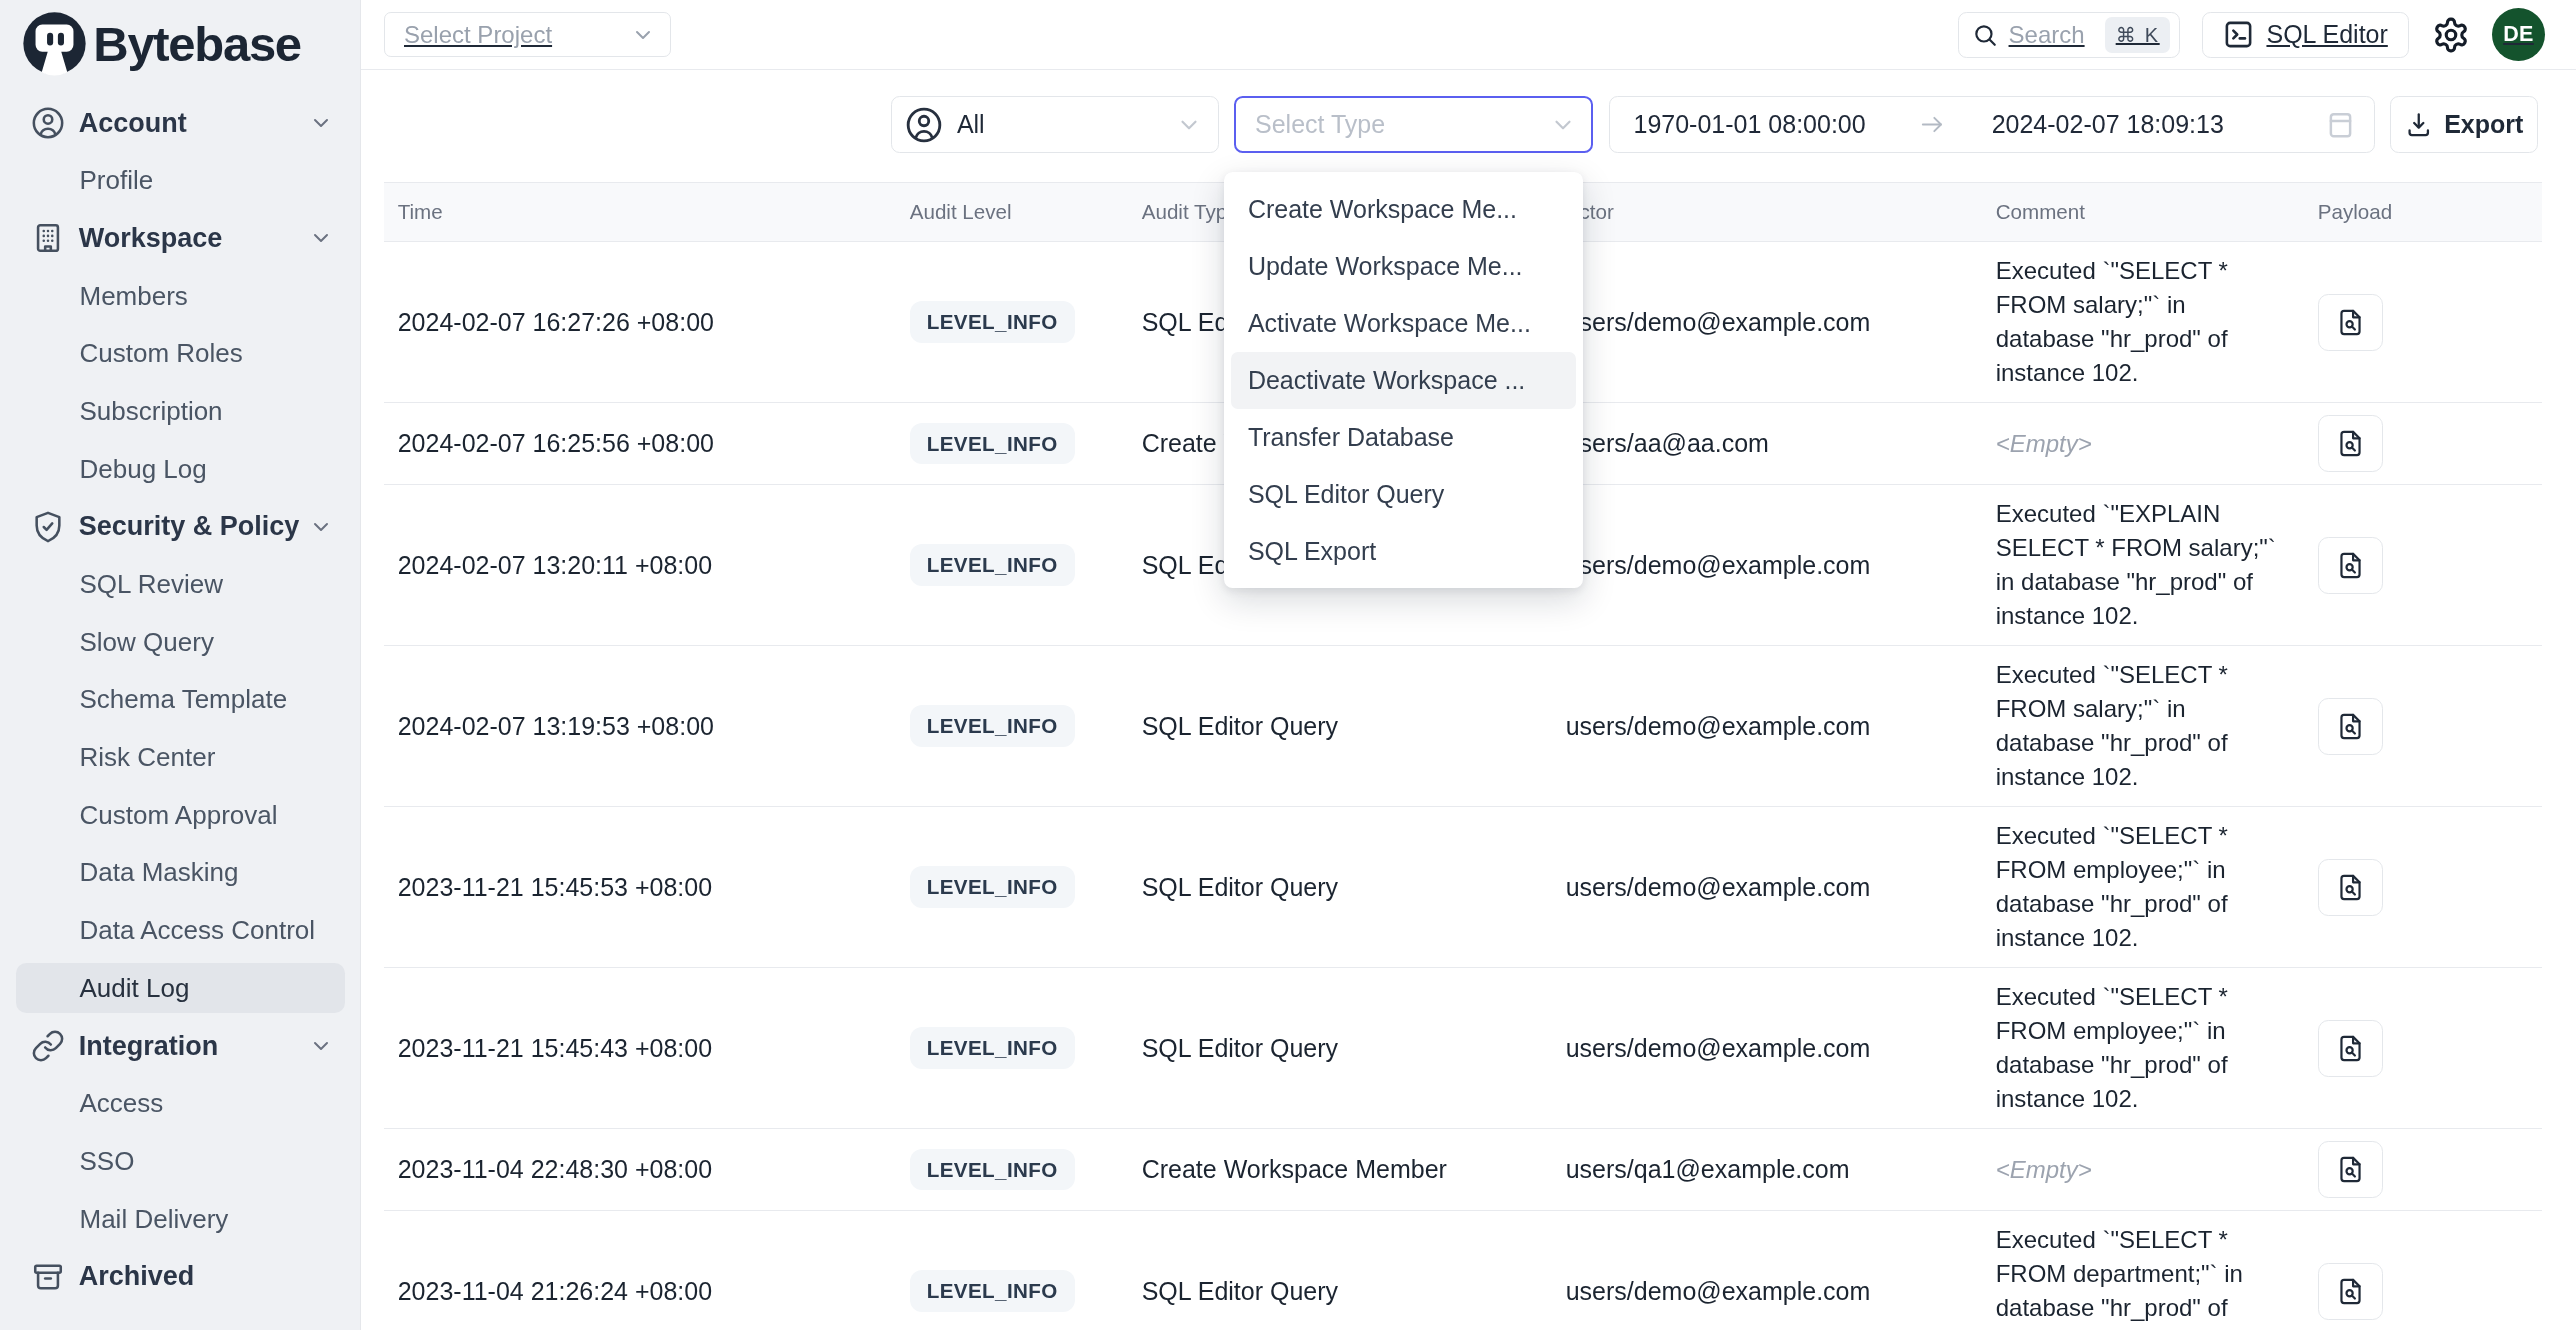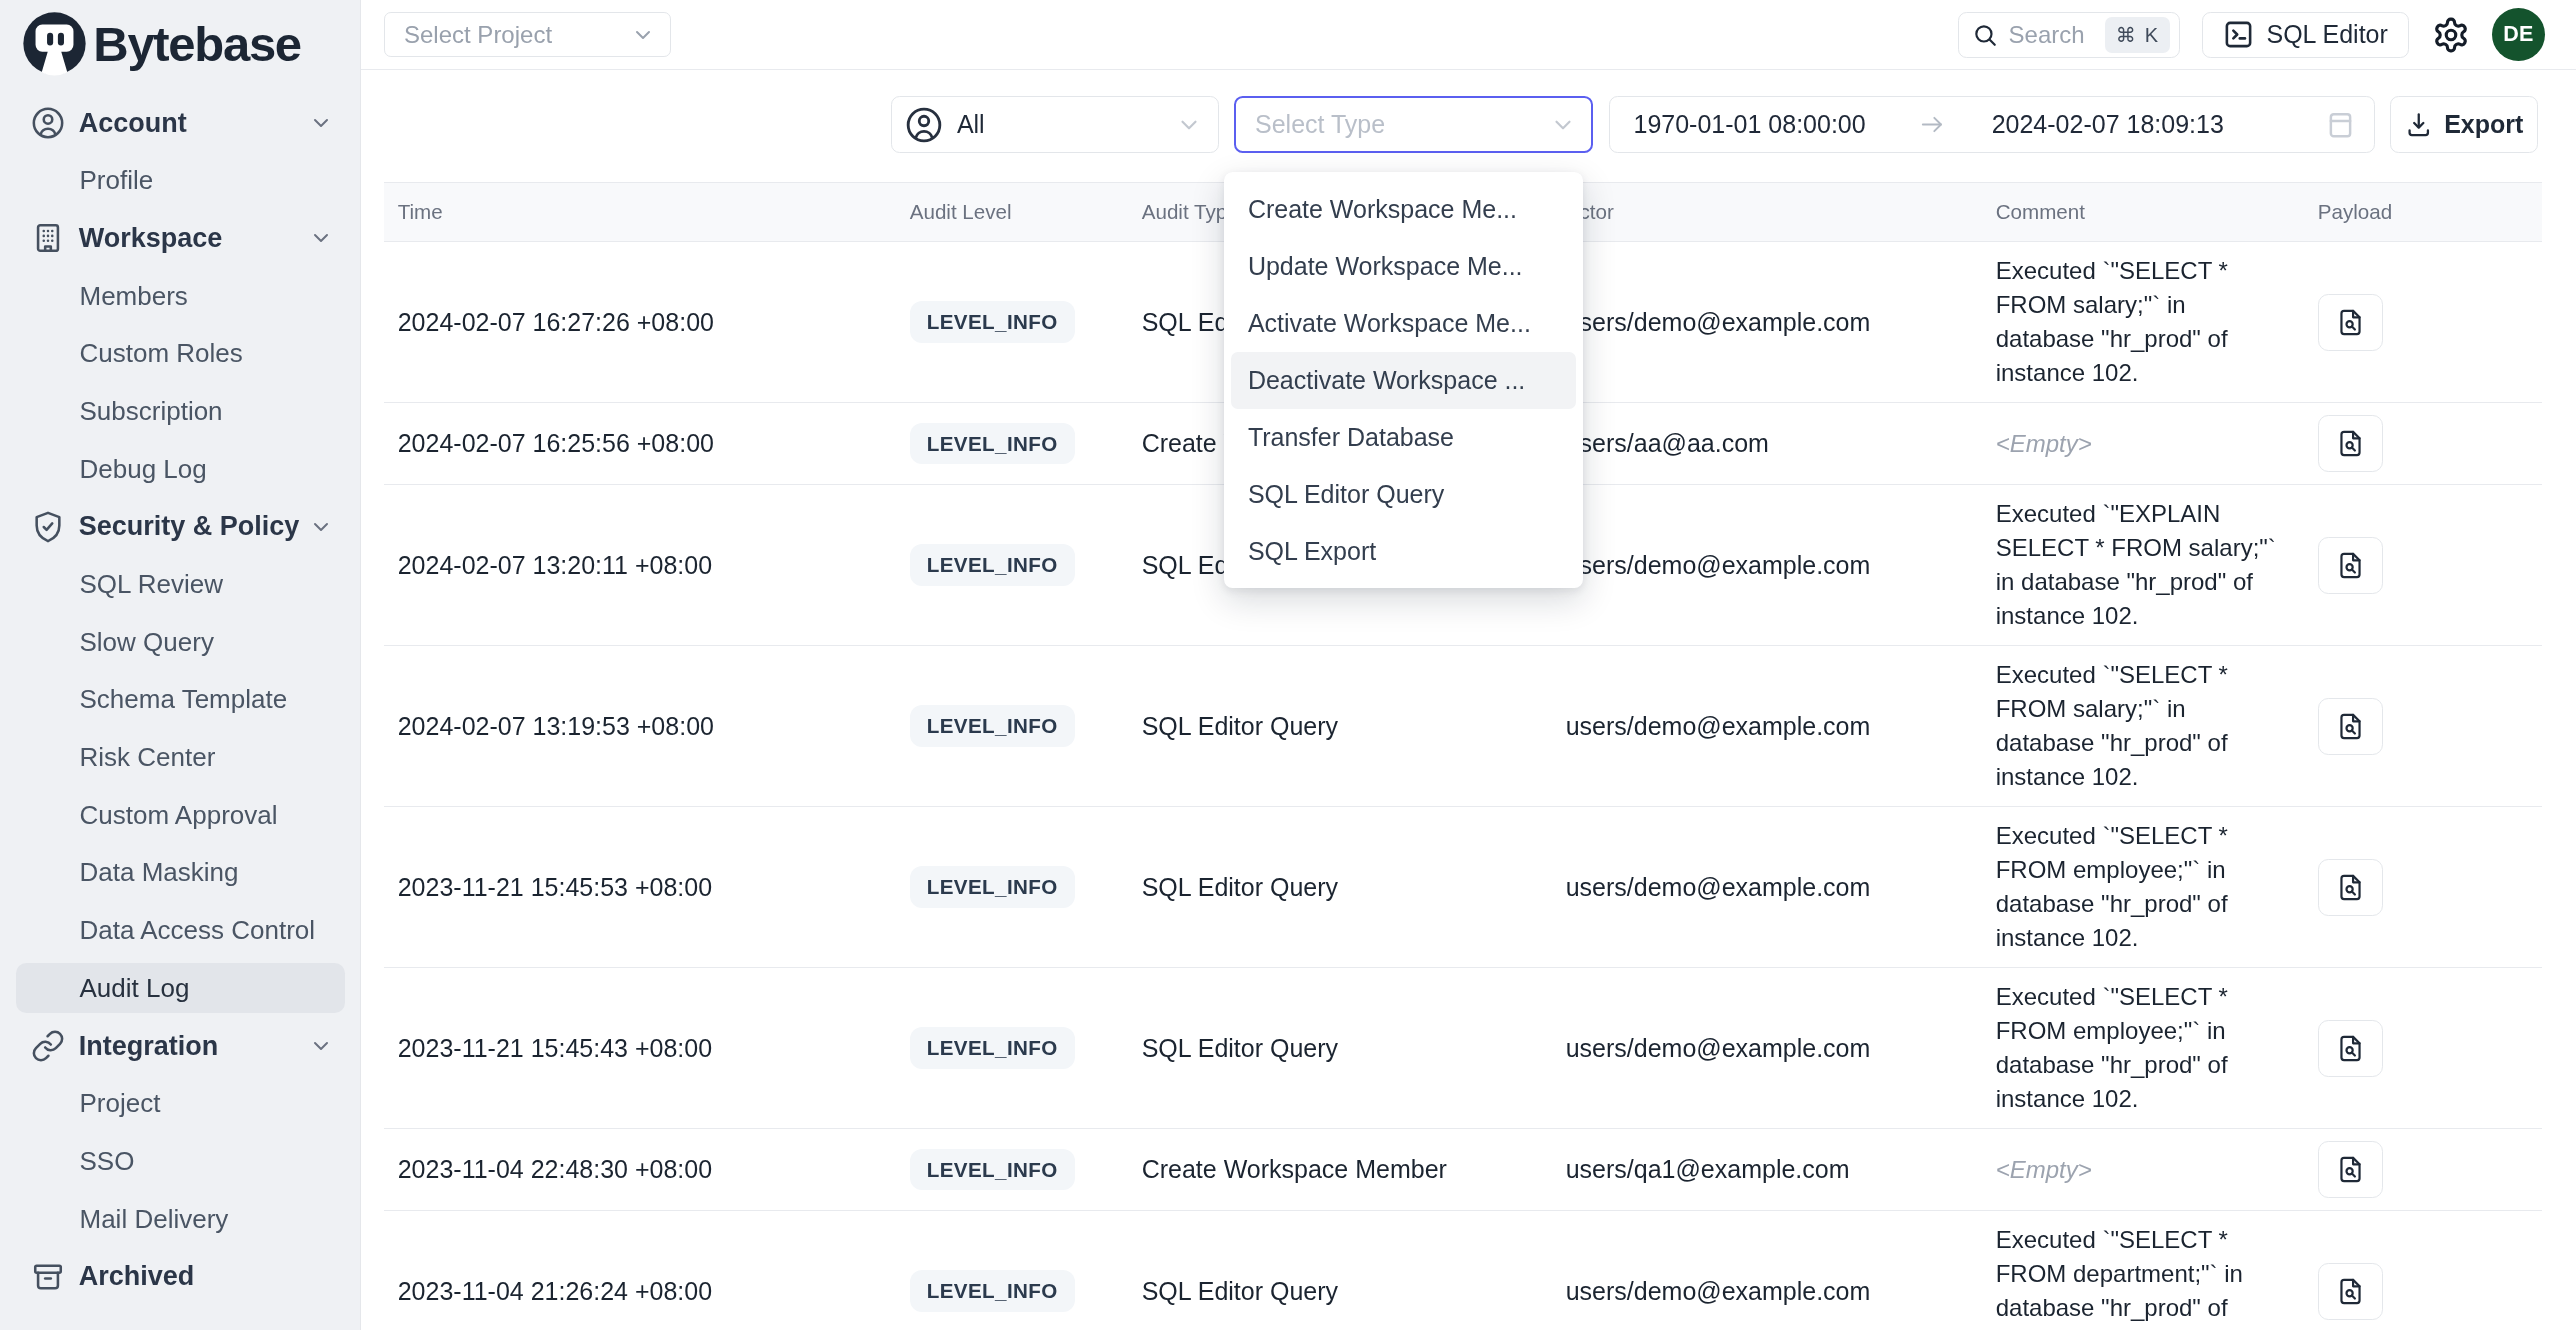--- a/index.html
+++ b/index.html
@@ -19,21 +19,21 @@
   .nav-row .icon svg { width:100%; height:100%; }
   .glabel { margin-left:13.7px; font-size:27px; font-weight:600; color:#2b3648; white-space:nowrap; }
   .chev { position:absolute; right:12px; width:24px; height:24px; color:#6b7280; }
   .chev svg { width:100%; height:100%; }
   .ilabel { margin-left:64px; font-size:26px; color:#4a5564; white-space:nowrap; }
   .nav-row.active { background:#e2e5ea; }
   .nav-row.active .ilabel { color:#27313f; }
 
   
   .main { flex:1; display:flex; flex-direction:column; min-width:0; background:#fff; }
-  .topbar { height:70px; border-bottom:1.7px solid #e8eaee; display:flex; align-items:center; justify-content:space-between; padding:0 31px 0 23px; flex-shrink:0; }
+  .topbar { height:70px; border-bottom:1.7px solid #e8eaee; display:flex; align-items:center; justify-content:space-between; padding:0 31px 0 23px; flex-shrink:0;text-decoration:underline; }
   .project-select { width:287px; height:45px; border:1.7px solid #e3e6ea; border-radius:6.9px; display:flex; align-items:center; justify-content:space-between; padding:0 15.5px 0 19px; color:#99a1ad; font-size:24px; background:#fff; cursor:pointer; }
   .project-select .chevi { width:24px; height:24px; color:#9aa2ae; }
   .chevi svg, .icon svg { display:block; }
   .topbar-right { display:flex; align-items:center; gap:22.3px; }
   .searchbox { width:222px; height:46px; border:1.7px solid #e3e6ea; border-radius:8.6px; display:flex; align-items:center; gap:10.3px; padding:0 8.6px 0 13.7px; background:#fff; cursor:text; }
   .searchbox .icon { width:26px; height:26px; color:#1f2937; }
   .search-label { flex:1; color:#9aa2ae; font-size:24px; }
   .kbd { background:#eceff3; border-radius:6.9px; padding:6px 10.3px; font-size:20px; color:#3f4a5a; letter-spacing:1.7px; white-space:nowrap; }
   .sql-editor-btn { height:46px; border:1.7px solid #e3e6ea; border-radius:8.6px; display:flex; align-items:center; gap:12px; padding:0 20.6px; font-size:25px; font-weight:500; color:#1f2937; background:#fff; cursor:pointer; }
   .sql-editor-btn .icon { width:31px; height:31px; color:#1f2937; }
@@ -176,21 +176,21 @@
               <path d="M10 13a5 5 0 0 0 7.5.5l3-3a5 5 0 0 0-7.1-7.1l-1.7 1.7"></path>
               <path d="M14 11a5 5 0 0 0-7.5-.5l-3 3a5 5 0 0 0 7.1 7.1l1.7-1.7"></path>
             </svg>
           </span>
           <span class="glabel">Integration</span>
           <span class="chev"><svg viewBox="0 0 24 24" fill="none" stroke="currentColor" stroke-linecap="round" stroke-linejoin="round" stroke-width="2">
               <path d="M6 9l6 6 6-6"></path>
             </svg></span>
         </div>
         <div class="nav-row item">
-          <span class="ilabel">Project</span>
+          <span class="ilabel">Access</span>
         </div>
         <div class="nav-row item">
           <span class="ilabel">SSO</span>
         </div>
         <div class="nav-row item">
           <span class="ilabel">Mail Delivery</span>
         </div>
         <div class="nav-row group">
           <span class="icon">
             <svg viewBox="0 0 24 24" fill="none" stroke="currentColor" stroke-linecap="round" stroke-linejoin="round" stroke-width="1.8">

